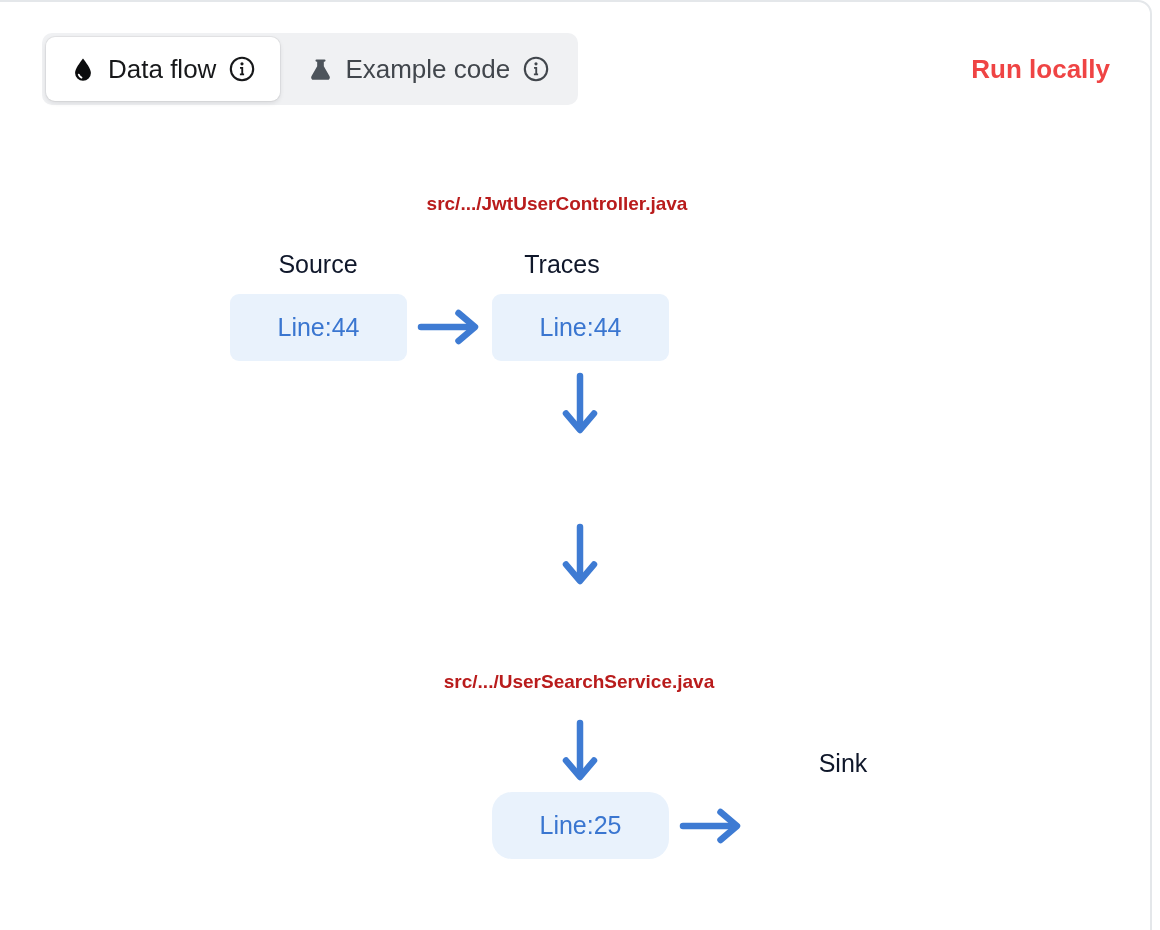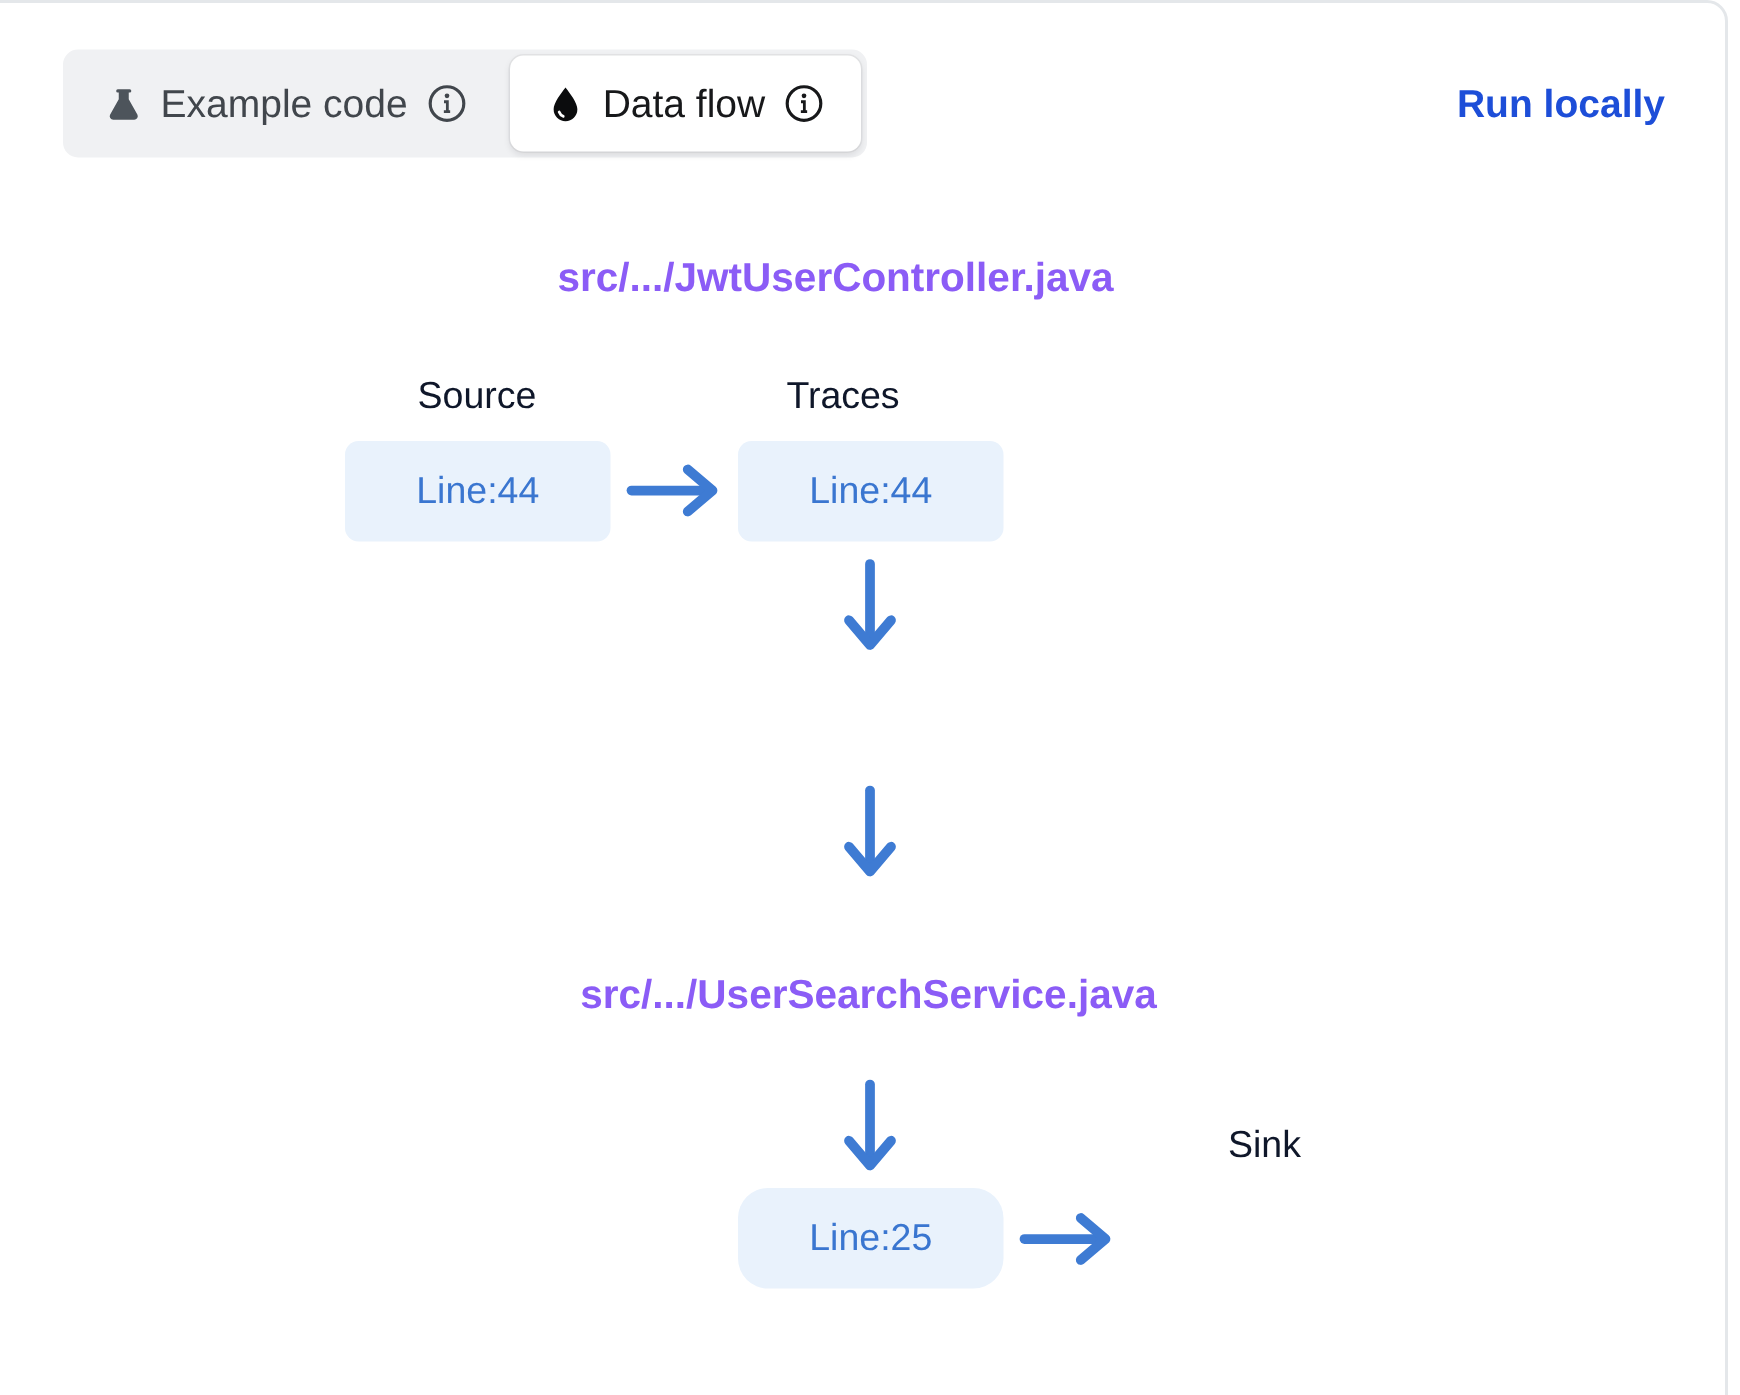--- a/index.html
+++ b/index.html
@@ -66,37 +66,38 @@
     box-shadow: 0 0 0 1px rgba(20, 24, 28, 0.05), 0 2px 5px rgba(20, 24, 28, 0.10);
   }
   .icon {
     display: inline-flex;
     align-items: center;
     justify-content: center;
   }
   .run-locally {
     font-size: 26px;
     font-weight: 700;
-    color: #1d4ed8;
+    color: #ef4444;
     text-decoration: none;
     cursor: pointer;
     white-space: nowrap;
   }
   
   .diagram {
     position: absolute;
     inset: 0;
   }
   .file-title {
     position: absolute;
     transform: translateX(-50%);
-    font-size: 27px;
+    font-size: 19px;
     font-weight: 700;
-    color: #8b5cf6;
-    white-space: nowrap;
+    color: #b91c1c;
+    white-space: nowrap;
+    margin-top: 23px;
   }
   .node-label {
     position: absolute;
     transform: translateX(-50%);
     font-size: 25px;
     color: #0f172a;
     white-space: nowrap;
   }
   .node {
     position: absolute;
@@ -119,53 +120,53 @@
 </style>
 </head>
 <body>
 
 <div class="stage">
   <div class="panel">
 
     <div class="header-row">
       <div class="tab-group">
 
+        <button class="tab active">
+          <span class="icon">
+            <svg width="26" height="26" viewBox="0 0 24 24">
+              <path d="M12 2.2 C9.3 5.8 4.7 11.5 4.7 15.6 a7.3 7.3 0 0 0 14.6 0 C19.3 11.5 14.7 5.8 12 2.2 Z" fill="#0b0c0d"></path>
+              <path d="M8.1 17.2 a4.8 4.8 0 0 0 2.5 2.7" stroke="#ffffff" stroke-width="1.7" fill="none" stroke-linecap="round"></path>
+            </svg>
+          </span>
+          <span>Data flow</span>
+          <span class="icon">
+            <svg width="28" height="28" viewBox="0 0 24 24" style="color:#17181a">
+              <circle cx="12" cy="12" r="9.6" fill="none" stroke="currentColor" stroke-width="1.8"></circle>
+              <circle cx="12" cy="7.6" r="1.35" fill="currentColor"></circle>
+              <path d="M10.3 11 h1.9 v5.4 M10.2 16.6 h3.6" stroke="currentColor" stroke-width="1.6" fill="none"></path>
+            </svg>
+          </span>
+        </button>
+
         <button class="tab">
           <span class="icon">
             <svg width="25" height="25" viewBox="0 0 24 24">
               <path d="M8.2 2.4 h7.6 a1.05 1.05 0 0 1 0 2.1 h-0.6 v4.3 l5.5 9.7 a2.3 2.3 0 0 1 -2 3.4 H5.3 a2.3 2.3 0 0 1 -2 -3.4 l5.5 -9.7 V4.5 h-0.6 a1.05 1.05 0 0 1 0 -2.1 Z" fill="#4d545b"></path>
             </svg>
           </span>
           <span>Example code</span>
           <span class="icon">
             <svg width="28" height="28" viewBox="0 0 24 24" style="color:#41464c">
               <circle cx="12" cy="12" r="9.6" fill="none" stroke="currentColor" stroke-width="1.8"></circle>
               <circle cx="12" cy="7.6" r="1.35" fill="currentColor"></circle>
               <path d="M10.3 11 h1.9 v5.4 M10.2 16.6 h3.6" stroke="currentColor" stroke-width="1.6" fill="none"></path>
             </svg>
           </span>
         </button>
 
-        <button class="tab active">
-          <span class="icon">
-            <svg width="26" height="26" viewBox="0 0 24 24">
-              <path d="M12 2.2 C9.3 5.8 4.7 11.5 4.7 15.6 a7.3 7.3 0 0 0 14.6 0 C19.3 11.5 14.7 5.8 12 2.2 Z" fill="#0b0c0d"></path>
-              <path d="M8.1 17.2 a4.8 4.8 0 0 0 2.5 2.7" stroke="#ffffff" stroke-width="1.7" fill="none" stroke-linecap="round"></path>
-            </svg>
-          </span>
-          <span>Data flow</span>
-          <span class="icon">
-            <svg width="28" height="28" viewBox="0 0 24 24" style="color:#17181a">
-              <circle cx="12" cy="12" r="9.6" fill="none" stroke="currentColor" stroke-width="1.8"></circle>
-              <circle cx="12" cy="7.6" r="1.35" fill="currentColor"></circle>
-              <path d="M10.3 11 h1.9 v5.4 M10.2 16.6 h3.6" stroke="currentColor" stroke-width="1.6" fill="none"></path>
-            </svg>
-          </span>
-        </button>
-
       </div>
       <a class="run-locally">Run locally</a>
     </div>
 
     <div class="diagram">
 
       <div class="file-title" style="left:575px; top:168px;">src/.../JwtUserController.java</div>
 
       <div class="node-label" style="left:336px; top:248px;">Source</div>
       <div class="node-label" style="left:580px; top:248px;">Traces</div>

